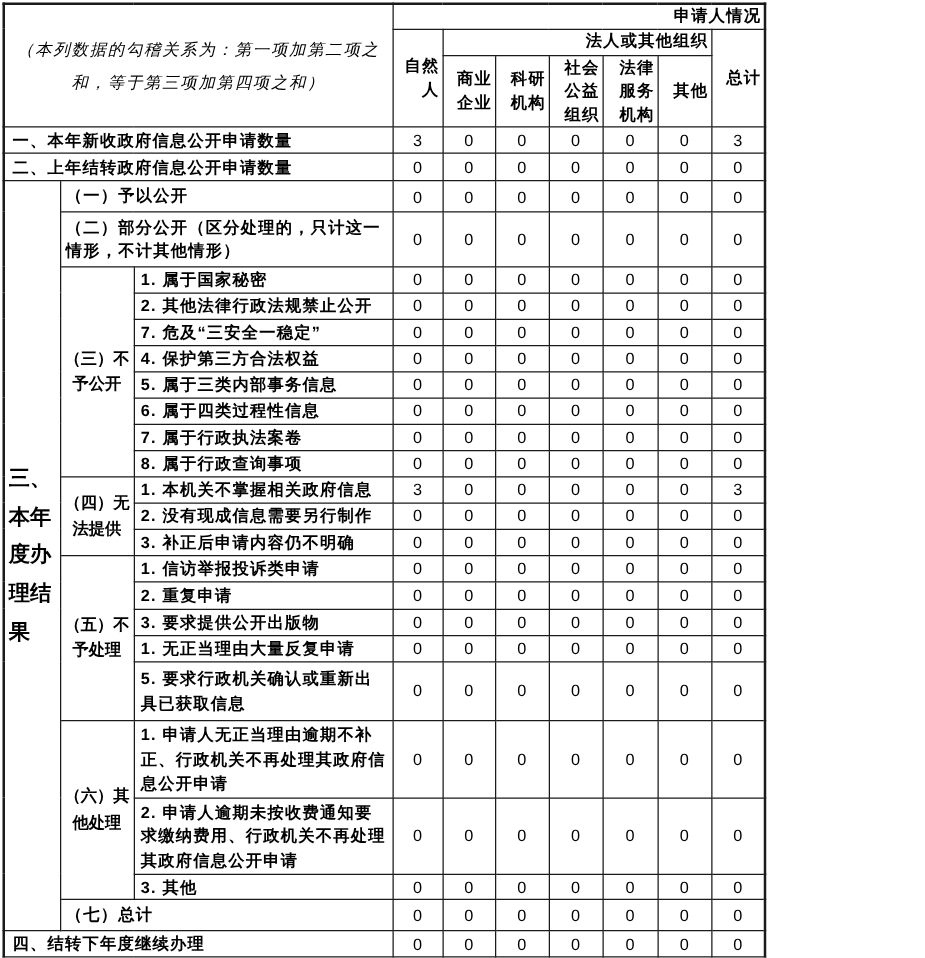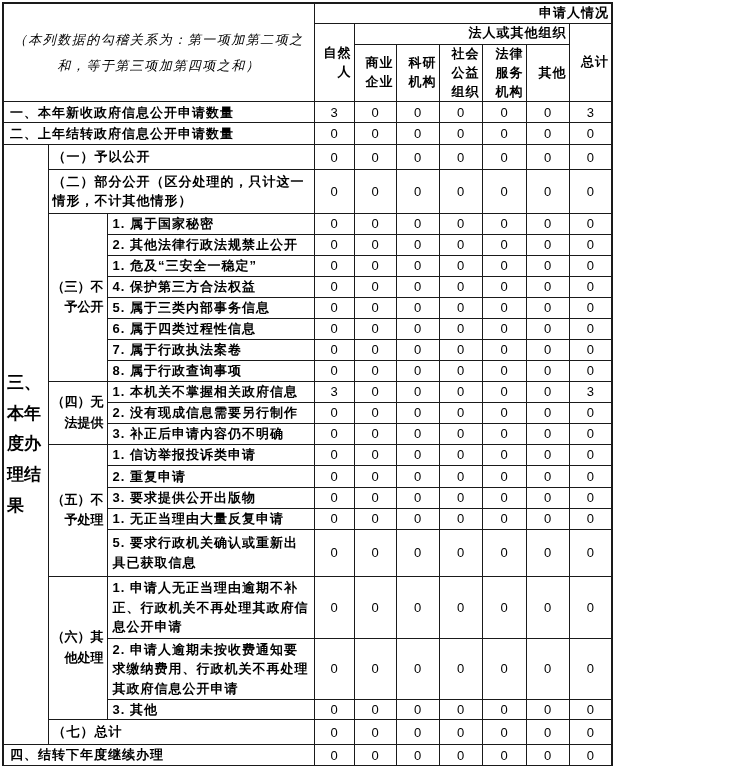--- a/index.html
+++ b/index.html
@@ -29,21 +29,21 @@
     font-style:italic;font-weight:normal;
     text-align:center;padding:4px 7px;line-height:1.95;letter-spacing:1.5px;
     font-size:13px;
   }
   .val{text-align:center;font-size:13px;font-weight:normal;letter-spacing:0;}
   .lbl{text-align:left;font-weight:bold;letter-spacing:1px;line-height:1.5;}
   .major{padding-left:6px;}
   .sub{padding:2px 4px;}
   .item{padding-left:5px;}
   .grp{
-    text-align:right;font-weight:bold;padding:0 3px;
+    text-align:center;font-weight:bold;padding:0 3px;
     letter-spacing:0;line-height:1.6;
   }
   .sec{
     text-align:left;font-weight:bold;
     font-size:17px;letter-spacing:0;line-height:1.8;padding:0 3px;
   }
 </style>
 </head>
 <body>
 
@@ -135,21 +135,21 @@
         <td colspan="1" class="lbl item">2. 其他法律行政法规禁止公开</td>
         <td class="val">0</td>
         <td class="val">0</td>
         <td class="val">0</td>
         <td class="val">0</td>
         <td class="val">0</td>
         <td class="val">0</td>
         <td class="val">0</td>
       </tr>
       <tr style="height: 21px;">
-        <td colspan="1" class="lbl item">1. 危及“三安全一稳定”</td>
+        <td colspan="1" class="lbl item">7. 危及“三安全一稳定”</td>
         <td class="val">0</td>
         <td class="val">0</td>
         <td class="val">0</td>
         <td class="val">0</td>
         <td class="val">0</td>
         <td class="val">0</td>
         <td class="val">0</td>
       </tr>
       <tr style="height: 21px;">
         <td colspan="1" class="lbl item">4. 保护第三方合法权益</td>

